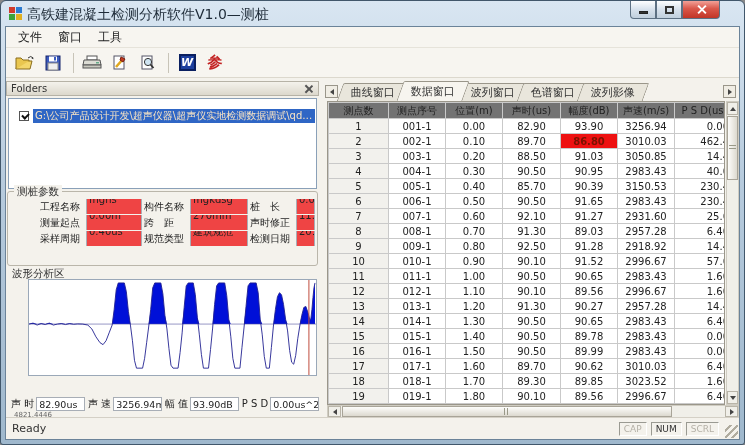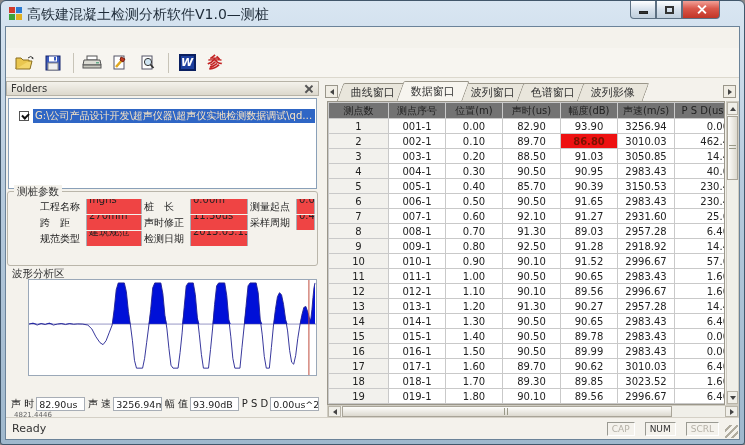--- a/index.html
+++ b/index.html
@@ -104,21 +104,21 @@
   .tri-down{width:0;height:0;border-left:3px solid transparent;border-right:3px solid transparent;border-top:4px solid #444;}
   #vthumb{position:absolute;left:0;right:0;top:14px;height:64px;background:linear-gradient(90deg,#fdfdfb,#dcd9cf);border:1px solid #a8a498;display:flex;align-items:center;justify-content:center;}
   .hgrip{width:7px;height:6px;background:repeating-linear-gradient(#998 0 1px,transparent 1px 3px);}
   #hscroll{position:absolute;left:6px;right:0;bottom:0;height:13px;background:#f0efe9;border:1px solid #cfccc2;}
   .sbtnh{position:absolute;top:0;bottom:0;width:13px;background:#f0efe9;border:1px solid #b8b4a8;display:flex;align-items:center;justify-content:center;}
   #hthumb{position:absolute;left:14px;top:0;bottom:0;width:330px;background:linear-gradient(#fdfdfb,#dcd9cf);border:1px solid #a8a498;display:flex;align-items:center;justify-content:center;}
   .vgrip{width:6px;height:7px;background:repeating-linear-gradient(90deg,#998 0 1px,transparent 1px 3px);}
   
   #statusbar{position:absolute;left:0;right:0;bottom:0;height:22px;background:#f4f2ec;border-top:1px solid #d4d0c6;display:flex;align-items:center;}
   #status-text{font-size:11px;color:#333;margin-left:6px;}
-  #status-indicators{margin-left:auto;display:flex;gap:10px;margin-right:20px;}
+  #status-indicators{margin-left:auto;display:flex;gap:4px;margin-right:20px;}
   .indic{font-size:9px;padding:1px 4px;border:1px solid;border-color:#9a9a92 #ffffff #ffffff #9a9a92;color:#b4b0a6;}
   .indic.on{color:#333;}
   #grip{position:absolute;right:1px;bottom:1px;width:13px;height:13px;
     background:repeating-linear-gradient(135deg,transparent 0 3px,#b0ac9f 3px 5px);}
 </style>
 </head>
 <body>
 
 <div id="window">
   <div id="titlebar">
@@ -136,20 +136,25 @@
       <div class="winbtn">
           <span class="glyph-max"></span>
         </div>
       <div class="winbtn close">
           <span class="glyph-close"></span>
         </div>
     </div>
   </div>
 
   <div id="client">
+    <div id="menubar">
+        <span class="menu-item">文件</span>
+        <span class="menu-item">窗口</span>
+        <span class="menu-item">工具</span>
+      </div>
 
     <div id="toolbar">
       <div class="tbtn">
         <svg width="20" height="16" viewBox="0 0 20 16">
           <path d="M1 14 L3 6 L17 6 L15 14 Z" fill="#f3d66a" stroke="#8a6d1c"></path>
           <path d="M1 14 L1 3 L6 3 L8 5 L14 5 L14 6" fill="#e9c64f" stroke="#8a6d1c"></path>
           <path d="M13 3 q3 -3 5 0" fill="none" stroke="#333"></path>
           <path d="M18 2 l0.5 2.2 -2 -0.6 Z" fill="#333"></path>
         </svg>
       </div>
@@ -204,20 +209,24 @@
           <span id="tree-label">G:\公司产品设计开发\超声仪器\超声仪实地检测数据调试\qd\qd03\qd03-a...</span>
         </div>
       </div>
 
       <div id="params-group">
         <div id="params-title">测桩参数</div>
         <div id="params-grid">
             <div class="pfield f0">
               <span class="plabel">工程名称</span>
               <span class="pvalue">fhghs</span>
+            </div>
+            <div class="pfield f1">
+              <span class="plabel">构件名称</span>
+              <span class="pvalue">fhgkdsg</span>
             </div>
             <div class="pfield f2">
               <span class="plabel">桩　长</span>
               <span class="pvalue">0.00m</span>
             </div>
             <div class="pfield f3">
               <span class="plabel">测量起点</span>
               <span class="pvalue">0.00m</span>
             </div>
             <div class="pfield f5">

